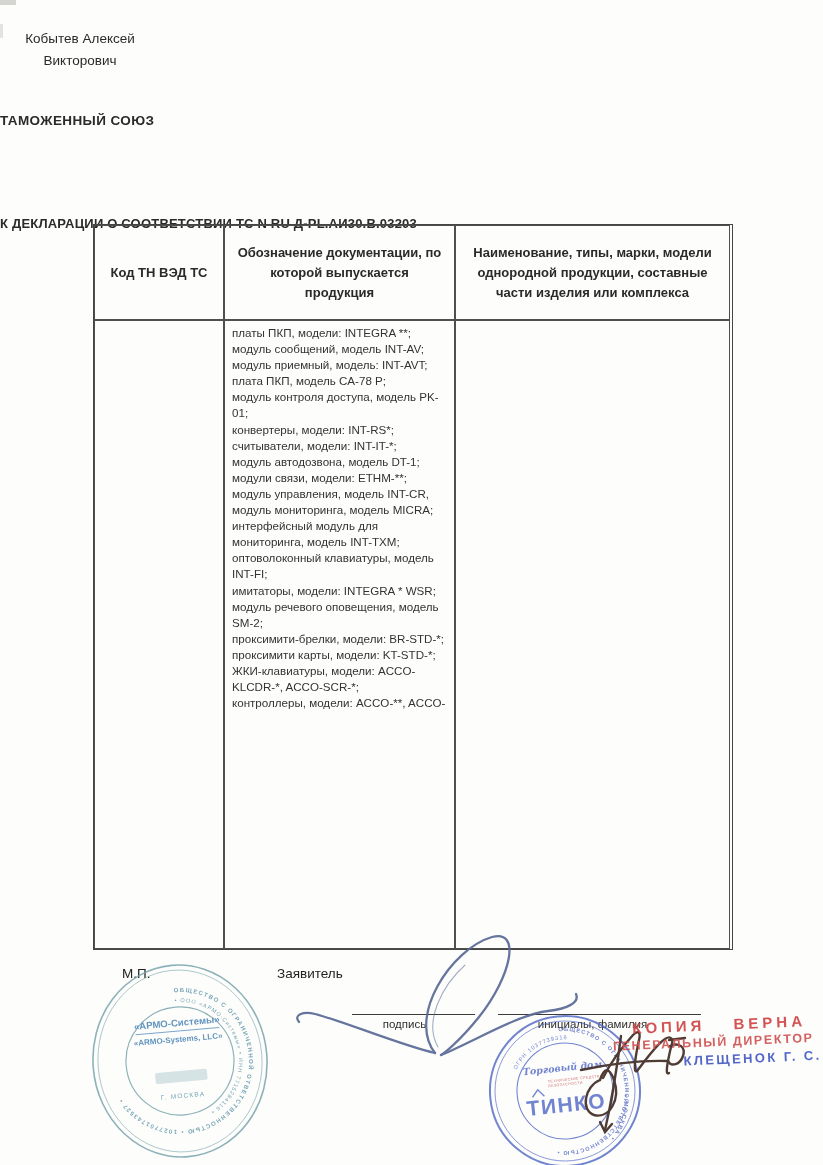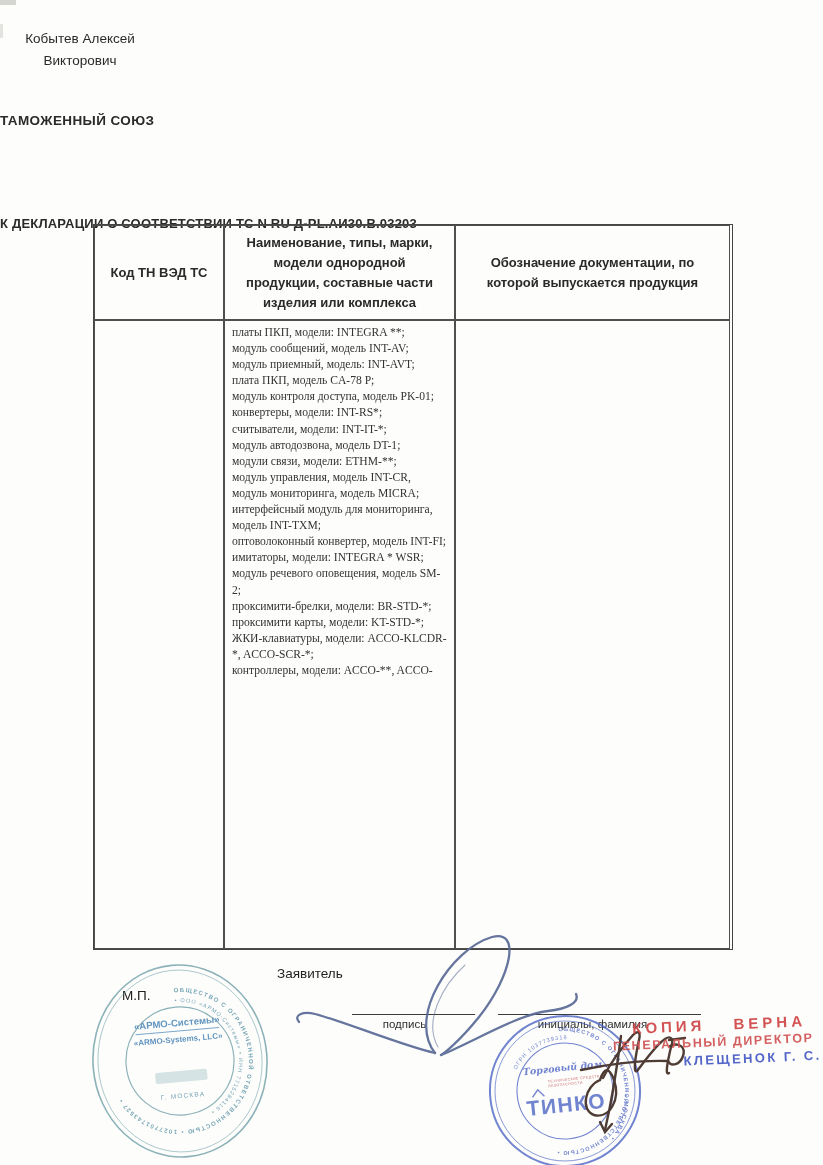--- a/index.html
+++ b/index.html
@@ -19,25 +19,25 @@
 
   .decl-table{
     position:absolute;left:93px;top:224px;width:638px;
     border:1.4px solid #454545;border-collapse:collapse;
     display:grid;grid-template-columns:130px 231px 275px;grid-template-rows:95px 629px;
   }
   .cell{border:1px solid #4f4f4f;box-sizing:border-box;overflow:hidden;}
   .th{display:flex;align-items:center;justify-content:center;text-align:center;
       font-weight:bold;font-size:13px;line-height:20px;padding:4px 10px;}
   .td-code,.td-doc{background:transparent;}
-  .td-products{padding:4px 5px 12px 7px;font-size:11.6px;line-height:16.1px;color:#333;font-family:Liberation Serif, serif;}
+  .td-products{padding:4px 5px 12px 7px;font-size:11.6px;line-height:16.1px;color:#333;}
   .product-line{margin:0;}
 
   .footer-label{position:absolute;font-size:13.5px;color:#222;}
-  .mp{left:122px;top:988px;}
+  .mp{left:122px;top:966px;}
   .applicant{left:277px;top:966px;}
   .signer{left:532px;top:966px;width:160px;text-align:center;font-size:13.5px;line-height:22px;margin-top:28px;}
   .sig-line{position:absolute;border-top:1.3px solid #3c3c3c;height:0;}
   .line-podpis{left:352px;top:1014px;width:123px;}
   .line-initials{left:498px;top:1014px;width:203px;}
   .caption{position:absolute;font-size:11.5px;color:#2f2f2f;text-align:center;}
   .cap-podpis{left:352px;top:1018px;width:105px;}
   .cap-initials{left:500px;top:1018px;width:185px;}
 
   .stamp-svg{position:absolute;}
@@ -61,37 +61,37 @@
 <div class="page">
 
   <div class="scan-corner"></div>
   <div class="scan-edge"></div>
 
   <div class="doc-header h1">ТАМОЖЕННЫЙ СОЮЗ</div>
   <div class="doc-header h3">К ДЕКЛАРАЦИИ О СООТВЕТСТВИИ ТС N RU Д-PL.АИ30.В.03203</div>
 
   <div class="decl-table">
     <div class="cell th">Код ТН ВЭД ТС</div>
+    <div class="cell th">Обозначение документации, по которой выпускается продукция</div>
     <div class="cell th">Наименование, типы, марки, модели однородной продукции, составные части изделия или комплекса</div>
-    <div class="cell th">Обозначение документации, по которой выпускается продукция</div>
     <div class="cell td-code"></div>
     <div class="cell td-products">
         <div class="product-line">платы ПКП, модели: INTEGRA **;</div>
         <div class="product-line">модуль сообщений, модель INT-AV;</div>
         <div class="product-line">модуль приемный, модель: INT-AVT;</div>
         <div class="product-line">плата ПКП, модель CA-78 P;</div>
         <div class="product-line">модуль контроля доступа, модель PK-01;</div>
         <div class="product-line">конвертеры, модели: INT-RS*;</div>
         <div class="product-line">считыватели, модели: INT-IT-*;</div>
         <div class="product-line">модуль автодозвона, модель DT-1;</div>
         <div class="product-line">модули связи, модели: ETHM-**;</div>
         <div class="product-line">модуль управления, модель INT-CR,</div>
         <div class="product-line">модуль мониторинга, модель MICRA;</div>
         <div class="product-line">интерфейсный модуль для мониторинга, модель INT-TXM;</div>
-        <div class="product-line">оптоволоконный конвертер, модель INT-FI;</div>
+        <div class="product-line">оптоволоконный клавиатуры, модель INT-FI;</div>
         <div class="product-line">имитаторы, модели: INTEGRA * WSR;</div>
         <div class="product-line">модуль речевого оповещения, модель SM-2;</div>
         <div class="product-line">проксимити-брелки, модели: BR-STD-*;</div>
         <div class="product-line">проксимити карты, модели: KT-STD-*;</div>
         <div class="product-line">ЖКИ-клавиатуры, модели: ACCO-KLCDR-*, ACCO-SCR-*;</div>
         <div class="product-line">контроллеры, модели: ACCO-**, ACCO-</div>
       </div>
     <div class="cell td-doc"></div>
   </div>
 

